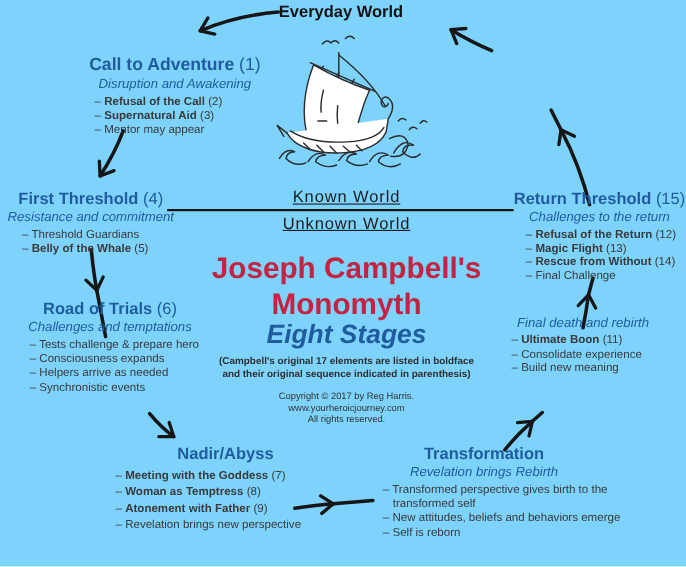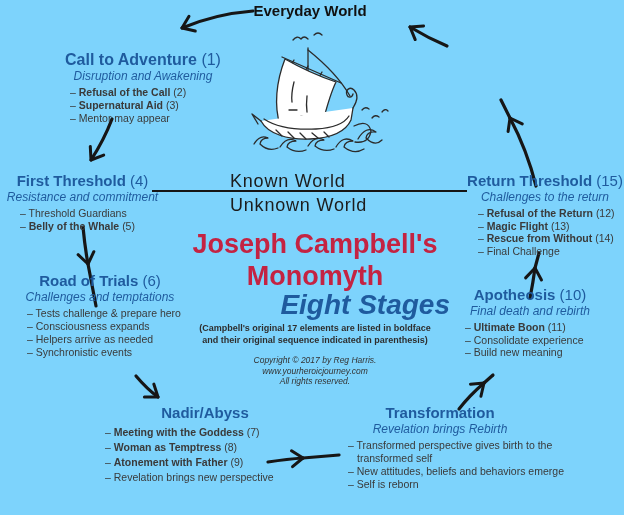--- a/index.html
+++ b/index.html
@@ -10,45 +10,45 @@
     padding-left:32px;
   }
   svg.overlay{position:absolute;left:0;top:0;width:624px;height:515px;pointer-events:none;}
   svg.ship{position:absolute;left:246px;top:26px;width:148px;height:132px;}
 
   .ew-label{
     position:absolute;left:240px;top:2px;width:140px;text-align:center;
     font-size:15px;font-weight:bold;color:#111;white-space:nowrap;
   }
   .known-label,.unknown-label{
-    position:absolute;left:230px;width:170px;text-align:left;
-    font-size:18px;letter-spacing:.8px;color:#1c1c1c;white-space:nowrap;
+    position:absolute;left:230px;width:170px;text-align:center;
+    font-size:15px;letter-spacing:.8px;color:#1c1c1c;white-space:nowrap;text-decoration:underline;
   }
   .known-label{top:171px;}
   .unknown-label{top:195px;}
   .divider{position:absolute;left:152px;top:190px;width:315px;height:2px;background:#151515;}
 
   .title-block{position:absolute;left:180px;top:228px;width:270px;text-align:center;}
   .title-line{font-size:27px;line-height:32px;font-weight:bold;color:var(--title_red,#c42342);white-space:nowrap;}
-  .title-sub{font-size:28px;line-height:22px;font-weight:bold;font-style:italic;color:var(--heading_blue,#1f5b9e);margin-top:2px;white-space:nowrap;text-align:right;}
+  .title-sub{font-size:24px;line-height:22px;font-weight:bold;font-style:italic;color:var(--heading_blue,#1f5b9e);margin-top:2px;white-space:nowrap;}
   .note{margin-top:7px;font-size:9px;line-height:11.5px;font-weight:bold;color:#2e2e2e;}
   .note div{white-space:nowrap;}
   .copyright{margin-top:9px;font-size:8.5px;line-height:10.5px;color:#333;}
-  .copyright div{white-space:nowrap;font-style:italic;}
+  .copyright div{white-space:nowrap;}
 
   .stage{position:absolute;}
   .stage .h{font-size:15px;line-height:18px;font-weight:bold;color:var(--heading_blue,#1f5b9e);text-align:center;white-space:nowrap;}
   .stage .h .hn{font-weight:normal;}
   .stage .sub{font-size:12px;line-height:13px;font-weight:normal;font-style:italic;color:var(--heading_blue,#1f5b9e);text-align:center;white-space:nowrap;margin-top:1px;}
   .stage .bullets{margin-top:3px;font-size:10.5px;color:var(--body_text,#3a3a3a);}
   .stage .bl{white-space:nowrap;line-height:13px;}
   .stage .bl .bold{font-weight:bold;}
   .stage .bl.cont{padding-left:9px;}
 
-  .s-call{left:48px;top:50px;width:190px;}
+  .s-call{left:64px;top:50px;width:190px;}
   .s-call .h{font-size:16px;line-height:19px;}
   .s-call .bullets{margin-left:22px;}
 
   .s-firstthreshold{left:0;top:172px;width:165px;}
   .s-firstthreshold .bullets{margin-left:20px;}
 
   .s-road{left:10px;top:272px;width:180px;}
   .s-road .bullets{margin-left:17px;}
 
   .s-nadir{left:100px;top:404px;width:210px;}
@@ -190,21 +190,20 @@
     <div class="sub">Revelation brings Rebirth</div>
     <div class="bullets">
       <div class="bl"><span>–</span> <span>Transformed perspective gives birth to the</span></div>
       <div class="bl cont"><span>transformed self</span></div>
       <div class="bl"><span>–</span> <span>New attitudes, beliefs and behaviors emerge</span></div>
       <div class="bl"><span>–</span> <span>Self is reborn</span></div>
     </div>
   </div>
 
   <div class="stage s-apotheosis">
-    <div class="h"><span>Apotheosis</span> <span class="hn">(10)</span></div>
     <div class="sub">Final death and rebirth</div>
     <div class="bullets">
       <div class="bl"><span>–</span> <span class="bold">Ultimate Boon</span> <span>(11)</span></div>
       <div class="bl"><span>–</span> <span>Consolidate experience</span></div>
       <div class="bl"><span>–</span> <span>Build new meaning</span></div>
     </div>
   </div>
 
   <div class="stage s-returnthreshold">
     <div class="h"><span>Return Threshold</span> <span class="hn">(15)</span></div>

